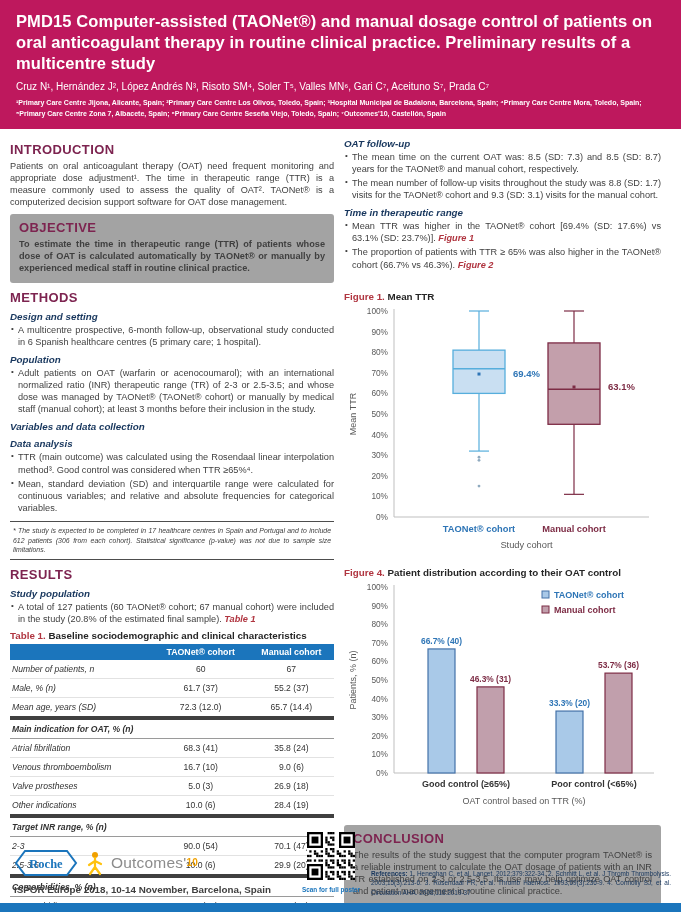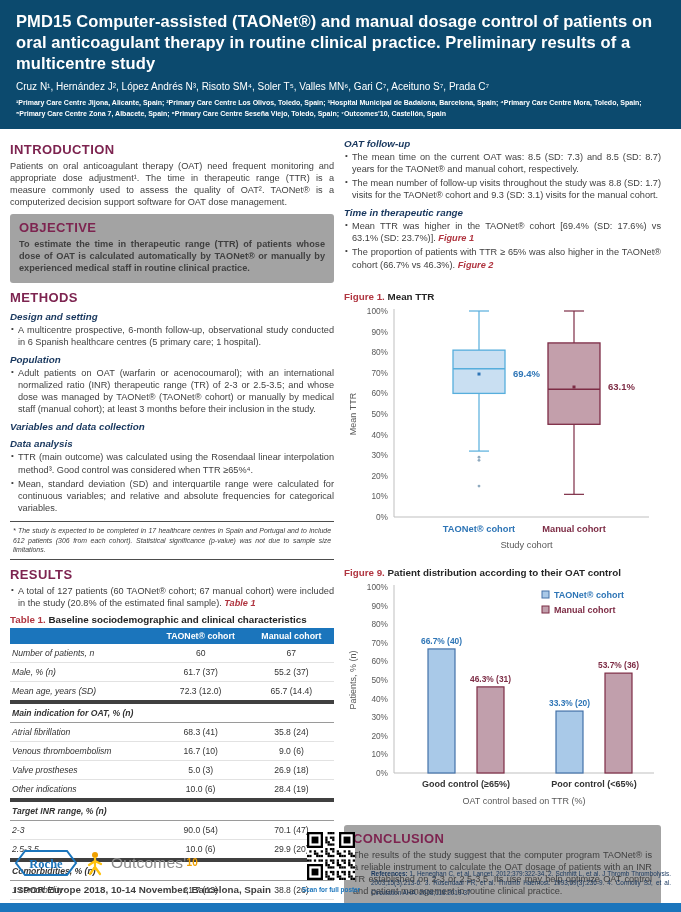--- a/index.html
+++ b/index.html
@@ -2,21 +2,21 @@
 <html><head>
 <meta charset="utf-8">
 <style>
   * { box-sizing: border-box; margin: 0; padding: 0; }
   html,body { width:681px; height:912px; }
   body {
     font-family:"Liberation Sans", sans-serif;
     background:#ffffff; position:relative; overflow:hidden; color:#3f3f3f;
   }
   
-  .header { background:#0c4a6e; color:#fff; padding:11px 16px 9px 16px; }
+  .header { background:#be185d; color:#fff; padding:11px 16px 9px 16px; }
   .header .title { font-size:16.5px; font-weight:bold; line-height:1.27; letter-spacing:0.1px; }
   .header .authors { font-size:10px; margin-top:7px; }
   .header .affiliations { font-size:7px; font-weight:bold; margin-top:6px; line-height:1.55; }
   
   .content { display:flex; gap:10px; padding:6px 10px 0 10px; }
   .col-left { width:324px; flex:none; }
   .col-right { width:317px; flex:none; }
   h2.section-heading { color:#7d2450; font-size:13px; font-weight:bold; letter-spacing:0.4px; margin:7px 0 3px 0; }
   h3.subheading { color:#17365d; font-size:9.8px; font-weight:bold; font-style:italic; margin:6px 0 2px 0; }
   p.body-text, li.bullet { font-size:9.2px; line-height:1.32; text-align:justify; color:#3f3f3f; }
@@ -89,20 +89,21 @@
 
     <h3 class="subheading">Data analysis</h3>
     <ul class="bullets">
       <li class="bullet">TTR (main outcome) was calculated using the Rosendaal linear interpolation method³. Good control was considered when TTR ≥65%⁴.</li>
       <li class="bullet">Mean, standard deviation (SD) and interquartile range were calculated for continuous variables; and relative and absolute frequencies for categorical variables.</li>
     </ul>
 
     <div class="study-footnote">* The study is expected to be completed in 17 healthcare centres in Spain and Portugal and to include 612 patients (306 from each cohort). Statistical significance (p-value) was not due to sample size limitations.</div>
 
     <h2 class="section-heading">RESULTS</h2>
+    <h3 class="subheading">Study population</h3>
     <ul class="bullets">
       <li class="bullet"><span>A total of 127 patients (60 TAONet® cohort; 67 manual cohort) were included in the study (20.8% of the estimated final sample).</span> <span class="fig-ref">Table 1</span></li>
     </ul>
 
     <div class="table-title"><span class="title-prefix">Table 1.</span><span> Baseline sociodemographic and clinical characteristics</span></div>
 
     <table class="t1">
       <thead>
         <tr>
           <th style="width:44%;"></th>
@@ -234,21 +235,21 @@
           <line x1="220" y1="189.34" x2="240" y2="189.34" stroke="#7d2c45" stroke-width="1.2"></line>
           <rect x="204" y="37.93000000000001" width="52" height="81.36999999999999" fill="#c39fab" stroke="#7d2c45" stroke-width="1.3"></rect>
           <line x1="204" y1="84.28" x2="256" y2="84.28" stroke="#7d2c45" stroke-width="1.6"></line>
           <rect x="228.5" y="80.51400000000001" width="3" height="3" fill="#7d2c45"></rect>
           <text x="264" y="85.01400000000001" font-size="9.5" font-weight="bold" fill="#7d2c45" font-family="Liberation Sans, sans-serif">63.1%</text>
           <text x="230" y="227" text-anchor="middle" font-size="9.3" font-weight="bold" fill="#7d2c45" font-family="Liberation Sans, sans-serif">Manual cohort</text>
           <text x="182.5" y="243" text-anchor="middle" font-size="9.3" fill="#595959" font-family="Liberation Sans, sans-serif">Study cohort</text>
         </svg>
     </div>
 
-    <div class="fig-title" style="margin-top:6px;"><span class="title-prefix">Figure 9.</span><span> Patient distribution according to their OAT control</span></div>
+    <div class="fig-title" style="margin-top:6px;"><span class="title-prefix">Figure 4.</span><span> Patient distribution according to their OAT control</span></div>
     <div class="figure-block">
       <svg id="bar-svg" width="317" height="234">
           <line x1="50" y1="4" x2="50" y2="192" stroke="#bfbfbf"></line>
           <line x1="50" y1="192" x2="310" y2="192" stroke="#bfbfbf"></line>
           <text x="44" y="195" text-anchor="end" font-size="8.3" fill="#595959" font-family="Liberation Sans, sans-serif">0%</text>
           <text x="44" y="176.4" text-anchor="end" font-size="8.3" fill="#595959" font-family="Liberation Sans, sans-serif">10%</text>
           <text x="44" y="157.8" text-anchor="end" font-size="8.3" fill="#595959" font-family="Liberation Sans, sans-serif">20%</text>
           <text x="44" y="139.2" text-anchor="end" font-size="8.3" fill="#595959" font-family="Liberation Sans, sans-serif">30%</text>
           <text x="44" y="120.6" text-anchor="end" font-size="8.3" fill="#595959" font-family="Liberation Sans, sans-serif">40%</text>
           <text x="44" y="102" text-anchor="end" font-size="8.3" fill="#595959" font-family="Liberation Sans, sans-serif">50%</text>

